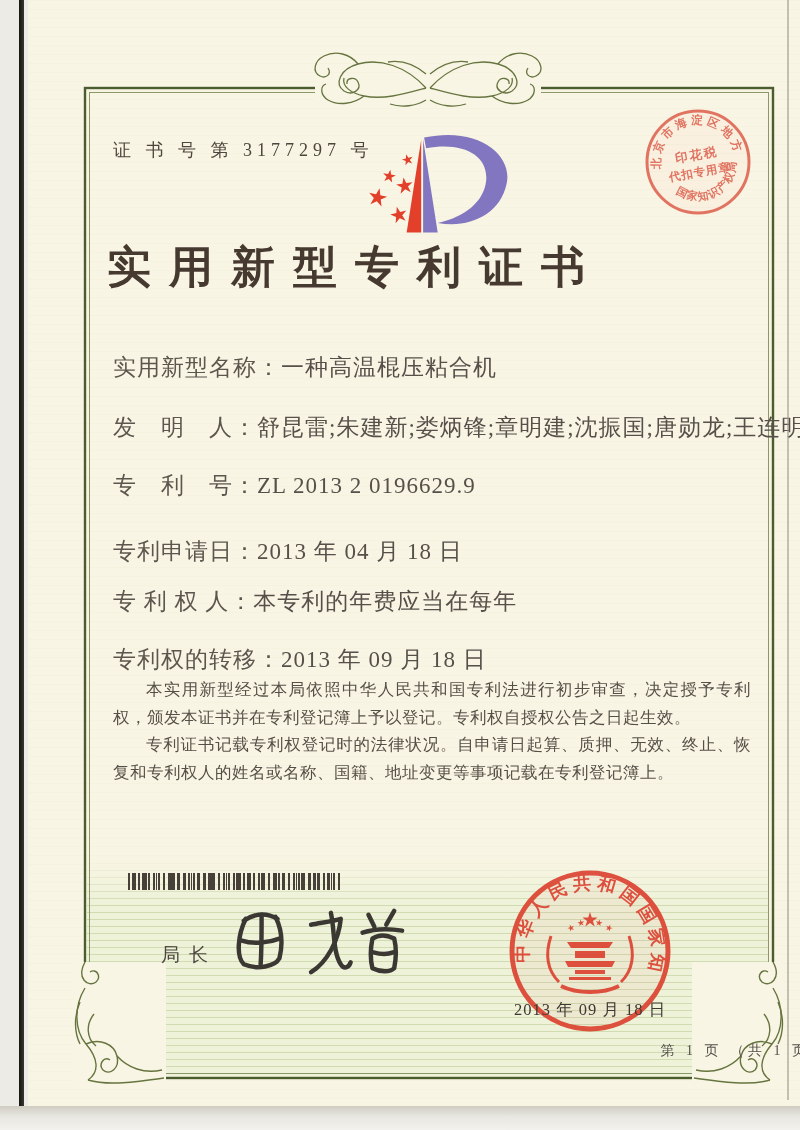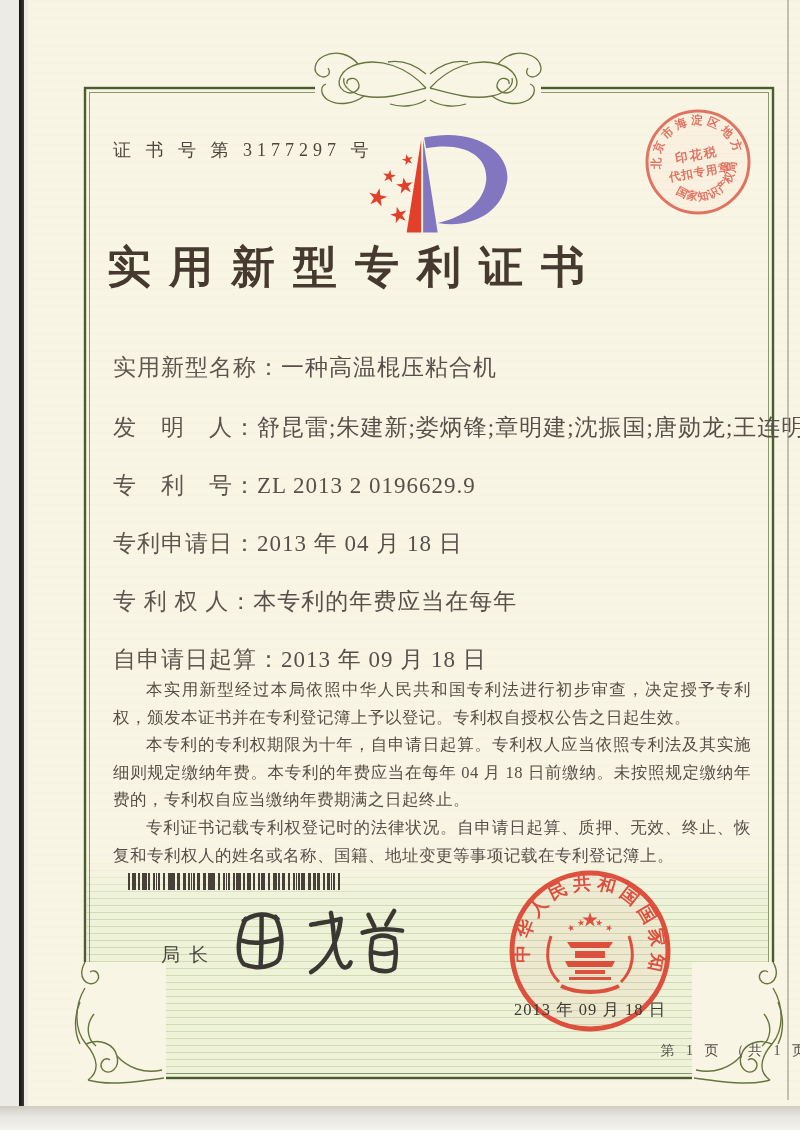--- a/index.html
+++ b/index.html
@@ -166,34 +166,33 @@
   <div class="fields">
     <div class="field-row" style="top:0">
       <span class="field-label">实用新型名称：</span><span class="field-value">一种高温棍压粘合机</span>
     </div>
     <div class="field-row" style="top:60px">
       <span class="field-label">发　明　人：</span><span class="field-value">舒昆雷;朱建新;娄炳锋;章明建;沈振国;唐勋龙;王连明</span>
     </div>
     <div class="field-row" style="top:118px">
       <span class="field-label">专　利　号：</span><span class="field-value">ZL 2013 2 0196629.9</span>
     </div>
-    <div class="field-row" style="top:176px">
+    <div class="field-row" style="top:184px">
       <span class="field-label">专利申请日：</span><span class="field-value">2013 年 04 月 18 日</span>
     </div>
     <div class="field-row" style="top:234px">
       <span class="field-label">专 利 权 人：</span><span class="field-value">本专利的年费应当在每年</span>
     </div>
     <div class="field-row" style="top:292px">
-      <span class="field-label">自申请日起算：</span><span class="field-value">2013 年 09 月 18 日</span>
+      <span class="field-label">专利权的转移：</span><span class="field-value">2013 年 09 月 18 日</span>
     </div>
   </div>
 
   <div class="paras">
     <p>本实用新型经过本局依照中华人民共和国专利法进行初步审查，决定授予专利权，颁发本证书并在专利登记簿上予以登记。专利权自授权公告之日起生效。</p>
-    <p>本专利的专利权期限为十年，自申请日起算。专利权人应当依照专利法及其实施细则规定缴纳年费。本专利的年费应当在每年 04 月 18 日前缴纳。未按照规定缴纳年费的，专利权自应当缴纳年费期满之日起终止。</p>
     <p>专利证书记载专利权登记时的法律状况。自申请日起算、质押、无效、终止、恢复和专利权人的姓名或名称、国籍、地址变更等事项记载在专利登记簿上。</p>
   </div>
 
   <div class="barcode"></div>
 
   <div class="director-label">局长</div>
   <svg class="signature-svg" width="188" height="95" viewBox="0 0 190 90">
     <g stroke="#3b3833" stroke-width="4.5" stroke-linecap="round" stroke-linejoin="round" fill="none">
       <path d="M22,18 C14,34 12,56 20,64 C34,70 52,66 56,58 C60,42 58,28 52,16"></path>
       <path d="M20,20 C32,12 44,12 54,18"></path>

